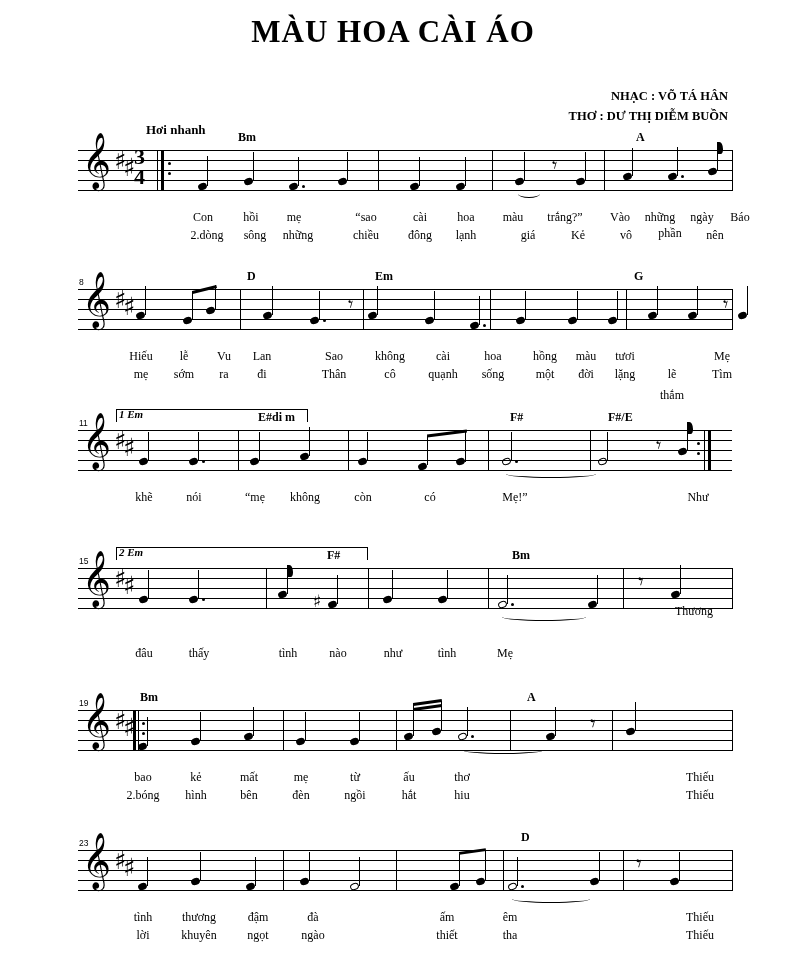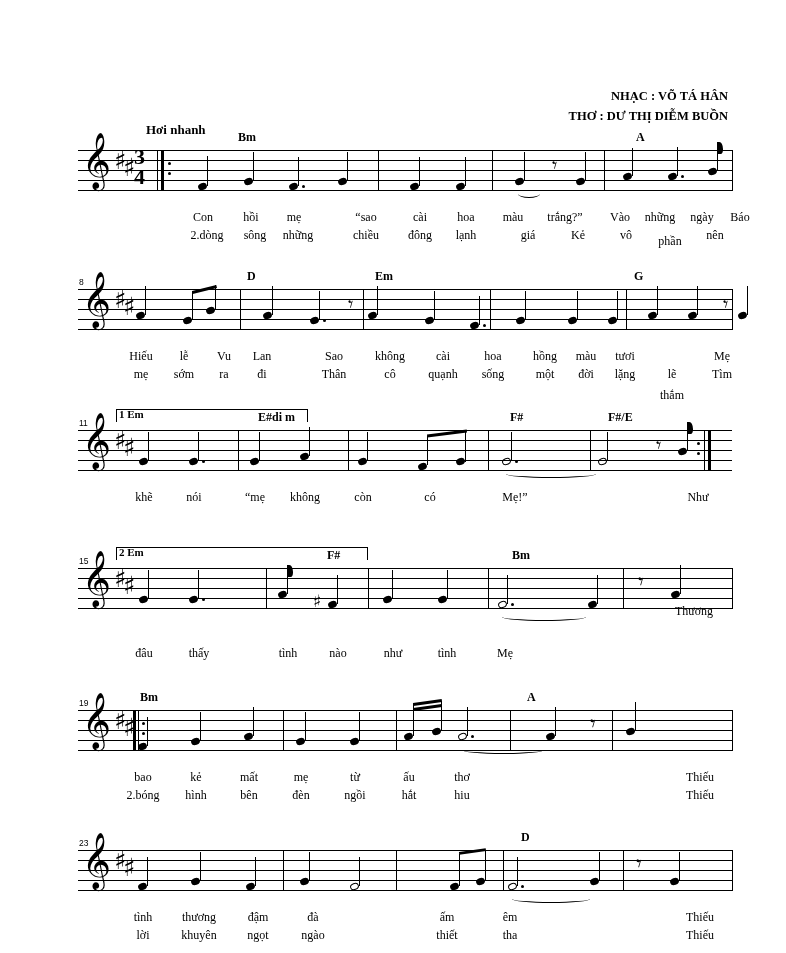--- a/index.html
+++ b/index.html
@@ -146,20 +146,21 @@
     white-space: nowrap;
   }
 
   .volta {
     position: absolute;
     top: -21px;
     height: 12px;
     border-left: 1.3px solid #000;
     border-top: 1.3px solid #000;
     border-right: 1.3px solid #000;
+    font-style: italic;
   }
   .volta .vlabel {
     position: absolute;
     left: 2px;
     top: -2px;
     font-family: "Liberation Serif", serif;
     font-weight: bold;
     font-size: 11px;
     white-space: nowrap;
   }
@@ -235,20 +236,21 @@
     text-align: center;
     white-space: nowrap;
     transform: translateX(-50%);
   }
 </style>
 </head>
 <body>
 
 <div class="sheet">
 
+  <div class="title">MÀU HOA CÀI ÁO</div>
   <div class="credit music">NHẠC : VÕ TÁ HÂN</div>
   <div class="credit lyrics">THƠ : DƯ THỊ DIỄM BUỒN</div>
   <div class="tempo">Hơi nhanh</div>
 
   <div class="system" style="top:150px;">
     <div class="staff">
       <div class="line l1"></div>
         <div class="line l2"></div>
         <div class="line l3"></div>
         <div class="line l4"></div>
@@ -318,21 +320,21 @@
 
     <div class="lyric" style="top:78px; left:129px;">2.dòng</div>
     <div class="lyric" style="top:78px; left:177px;">sông</div>
     <div class="lyric" style="top:78px; left:220px;">những</div>
     <div class="lyric" style="top:78px; left:288px;">chiều</div>
     <div class="lyric" style="top:78px; left:342px;">đông</div>
     <div class="lyric" style="top:78px; left:388px;">lạnh</div>
     <div class="lyric" style="top:78px; left:450px;">giá</div>
     <div class="lyric" style="top:78px; left:500px;">Kẻ</div>
     <div class="lyric" style="top:78px; left:548px;">vô</div>
-    <div class="lyric" style="top:84px; left:592px;">phần</div>
+    <div class="lyric" style="top:76px; left:592px;">phần</div>
     <div class="lyric" style="top:78px; left:637px;">nên</div>
   </div>
 
   <div class="system" style="top:289px;">
     <div class="staff">
       <div class="line l1"></div>
         <div class="line l2"></div>
         <div class="line l3"></div>
         <div class="line l4"></div>
         <div class="line l5"></div>

